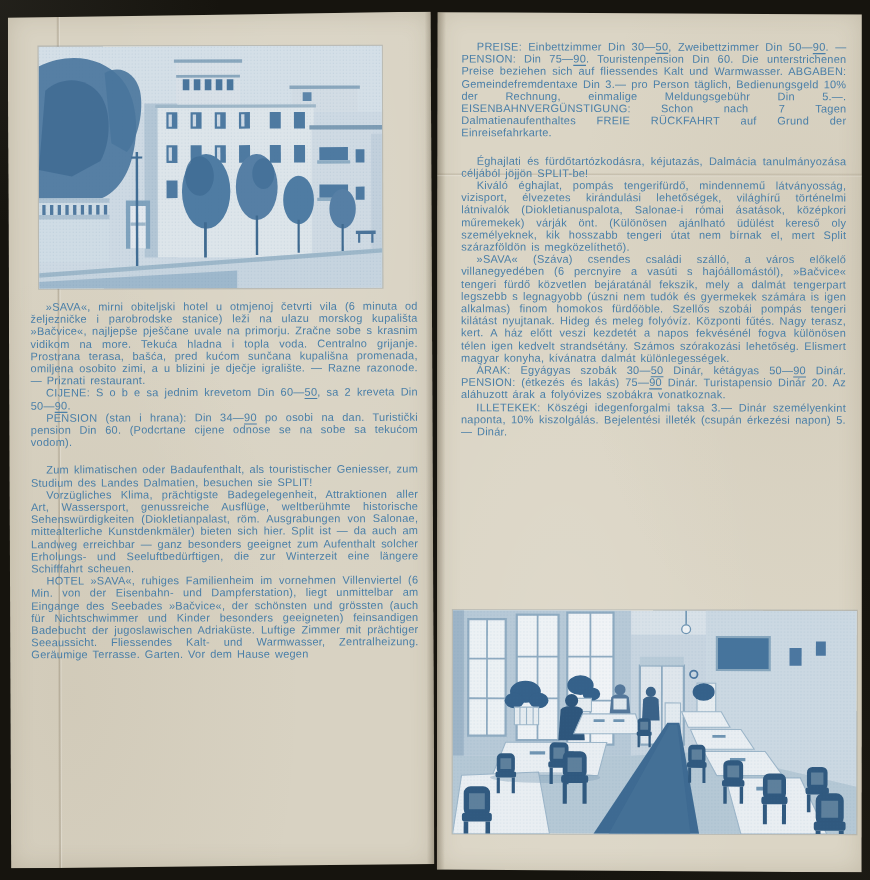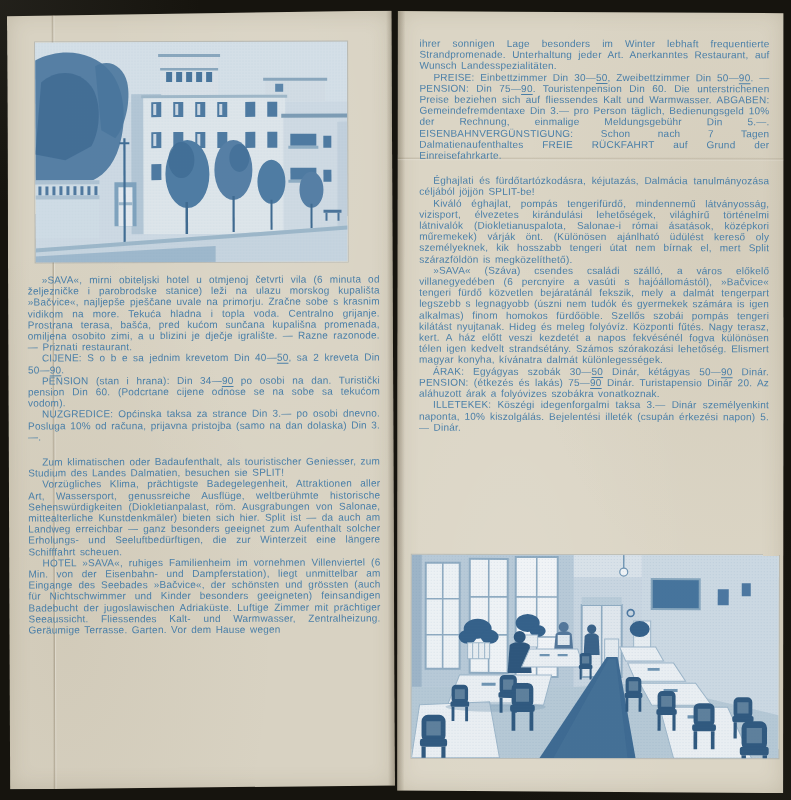--- a/index.html
+++ b/index.html
@@ -184,39 +184,37 @@
         <path d="M0,206 L312,184 L312,220 L0,220 Z" fill="#c6d4df"></path>
         <path d="M0,206 L312,184 L312,188 L0,210 Z" fill="#9db7c9"></path>
         <path d="M0,214 L180,204 L180,220 L0,220 Z" fill="#7da0bc" opacity="0.55"></path>
         <rect width="312" height="220" fill="url(#grain1)"></rect>
       </svg>
     </figure>
 
     <div class="col col-left">
       <div class="sec">
           <p><span>»SAVA«, mirni obiteljski hotel u otmjenoj četvrti vila (6 minuta od željezničke i parobrodske stanice) leži na ulazu morskog kupališta »Bačvice«, najljepše pješčane uvale na primorju. Zračne sobe s krasnim vidikom na more. Tekuća hladna i topla voda. Centralno grijanje. Prostrana terasa, bašća, pred kućom sunčana kupališna promenada, omiljena osobito zimi, a u blizini je dječje igralište. — Razne razonode. — Priznati restaurant.</span></p>
-          <p><span>CIJENE: S o b e sa jednim krevetom Din 40—</span><span class="u">50</span><span>, sa 2 kreveta Din 50—</span><span class="u">90</span><span>.</span></p>
+          <p><span>CIJENE: S o b e sa jednim krevetom Din 60—</span><span class="u">50</span><span>, sa 2 kreveta Din 50—</span><span class="u">90</span><span>.</span></p>
           <p><span>PENSION (stan i hrana): Din 34—</span><span class="u">90</span><span> po osobi na dan. Turistički pension Din 60. (Podcrtane cijene odnose se na sobe sa tekućom vodom).</span></p>
-          <p><span>NUZGREDICE: Općinska taksa za strance Din 3.— po osobi dnevno. Posluga 10% od računa, prijavna pristojba (samo na dan dolaska) Din 3.—.</span></p>
         </div>
       <div class="sec gap">
           <p><span>Zum klimatischen oder Badaufenthalt, als touristischer Geniesser, zum Studium des Landes Dalmatien, besuchen sie SPLIT!</span></p>
           <p><span>Vorzügliches Klima, prächtigste Badegelegenheit, Attraktionen aller Art, Wassersport, genussreiche Ausflüge, weltberühmte historische Sehenswürdigkeiten (Diokletianpalast, röm. Ausgrabungen von Salonae, mittealterliche Kunstdenkmäler) bieten sich hier. Split ist — da auch am Landweg erreichbar — ganz besonders geeignet zum Aufenthalt solcher Erholungs- und Seeluftbedürftigen, die zur Winterzeit eine längere Schifffahrt scheuen.</span></p>
           <p><span>HOTEL »SAVA«, ruhiges Familienheim im vornehmen Villenviertel (6 Min. von der Eisenbahn- und Dampferstation), liegt unmittelbar am Eingange des Seebades »Bačvice«, der schönsten und grössten (auch für Nichtschwimmer und Kinder besonders geeigneten) feinsandigen Badebucht der jugoslawischen Adriaküste. Luftige Zimmer mit prächtiger Seeaussicht. Fliessendes Kalt- und Warmwasser, Zentralheizung. Geräumige Terrasse. Garten. Vor dem Hause wegen</span></p>
         </div>
     </div>
   </div>
 
   <div class="panel panel-right">
     <div class="edge-l"></div>
     <div class="crease-h" style="top:148px"></div>
 
     <div class="col col-right">
       <div class="sec">
-          <p class="noindent"><span>ihrer sonnigen Lage besonders im Winter lebhaft frequentierte Strandpromenade. Unterhaltung jeder Art. Anerkanntes Restaurant, auf Wunsch Landesspezialitäten.</span></p>
           <p><span>PREISE: Einbettzimmer Din 30—</span><span class="u">50</span><span>, Zweibettzimmer Din 50—</span><span class="u">90</span><span>. — PENSION: Din 75—</span><span class="u">90</span><span>. Touristenpension Din 60. Die unterstrichenen Preise beziehen sich auf fliessendes Kalt und Warmwasser. ABGABEN: Gemeindefremdentaxe Din 3.— pro Person täglich, Bedienungsgeld 10% der Rechnung, einmalige Meldungsgebühr Din 5.—. EISENBAHNVERGÜNSTIGUNG: Schon nach 7 Tagen Dalmatienaufenthaltes FREIE RÜCKFAHRT auf Grund der Einreisefahrkarte.</span></p>
         </div>
       <div class="sec gap">
           <p><span>Éghajlati és fürdőtartózkodásra, kéjutazás, Dalmácia tanulmányozása céljából jöjjön SPLIT-be!</span></p>
           <p><span>Kiváló éghajlat, pompás tengerifürdő, mindennemű látványosság, vizisport, élvezetes kirándulási lehetőségek, világhírű történelmi látnivalók (Diokletianuspalota, Salonae-i római ásatások, középkori műremekek) várják önt. (Különösen ajánlható üdülést kereső oly személyeknek, kik hosszabb tengeri útat nem bírnak el, mert Split szárazföldön is megközelíthető).</span></p>
           <p><span>»SAVA« (Száva) csendes családi szálló, a város előkelő villanegyedében (6 percnyire a vasúti s hajóállomástól), »Bačvice« tengeri fürdő közvetlen bejáratánál fekszik, mely a dalmát tengerpart legszebb s legnagyobb (úszni nem tudók és gyermekek számára is igen alkalmas) finom homokos fürdőöble. Szellős szobái pompás tengeri kilátást nyujtanak. Hideg és meleg folyóvíz. Központi fűtés. Nagy terasz, kert. A ház előtt veszi kezdetét a napos fekvésénél fogva különösen télen igen kedvelt strandsétány. Számos szórakozási lehetőség. Elismert magyar konyha, kívánatra dalmát különlegességek.</span></p>
           <p><span>ÁRAK: Egyágyas szobák 30—</span><span class="u">50</span><span> Dinár, kétágyas 50—</span><span class="u">90</span><span> Dinár. PENSION: (étkezés és lakás) 75—</span><span class="u">90</span><span> Dinár. Turistapensio Dinár 20. Az aláhuzott árak a folyóvizes szobákra vonatkoznak.</span></p>
           <p><span>ILLETEKEK: Köszégi idegenforgalmi taksa 3.— Dinár személyenkint naponta, 10% kiszolgálás. Bejelentési illeték (csupán érkezési napon) 5.— Dinár.</span></p>
         </div>
     </div>

